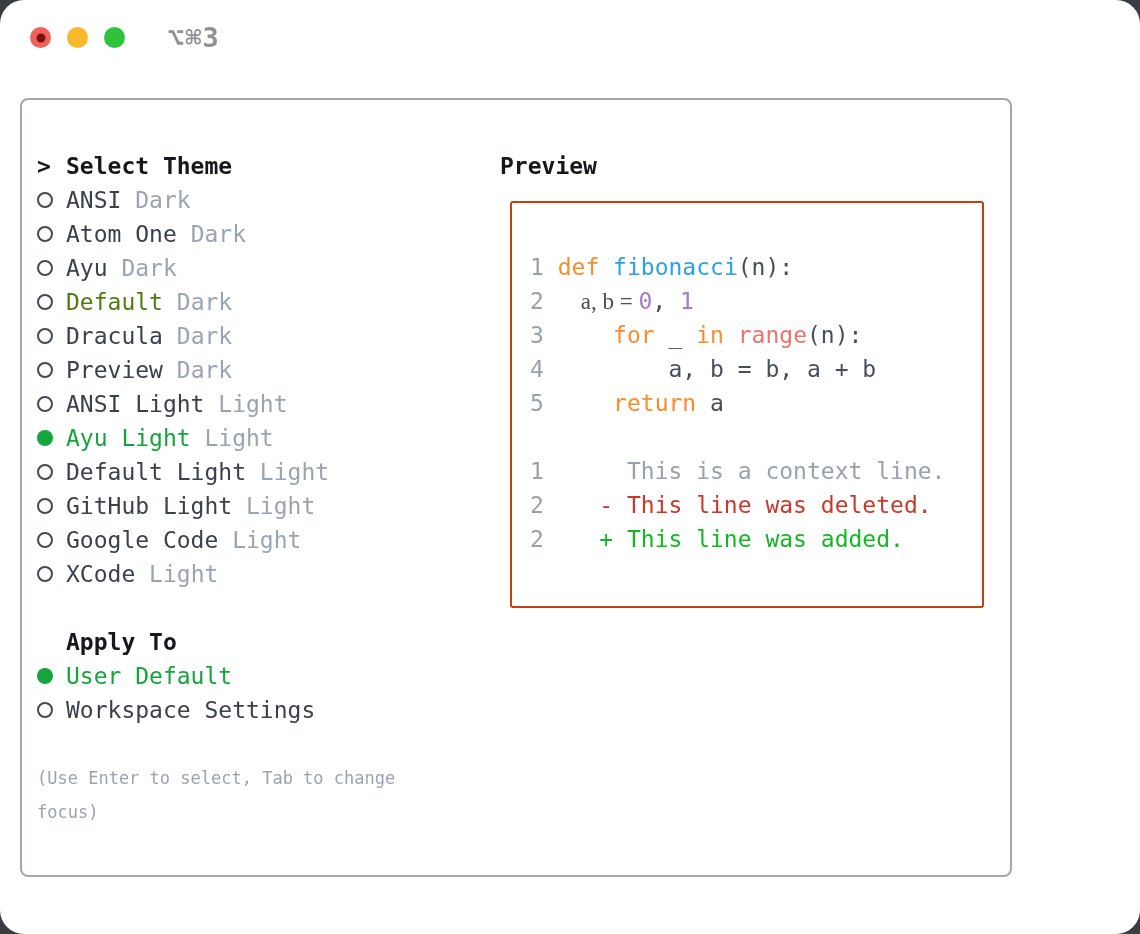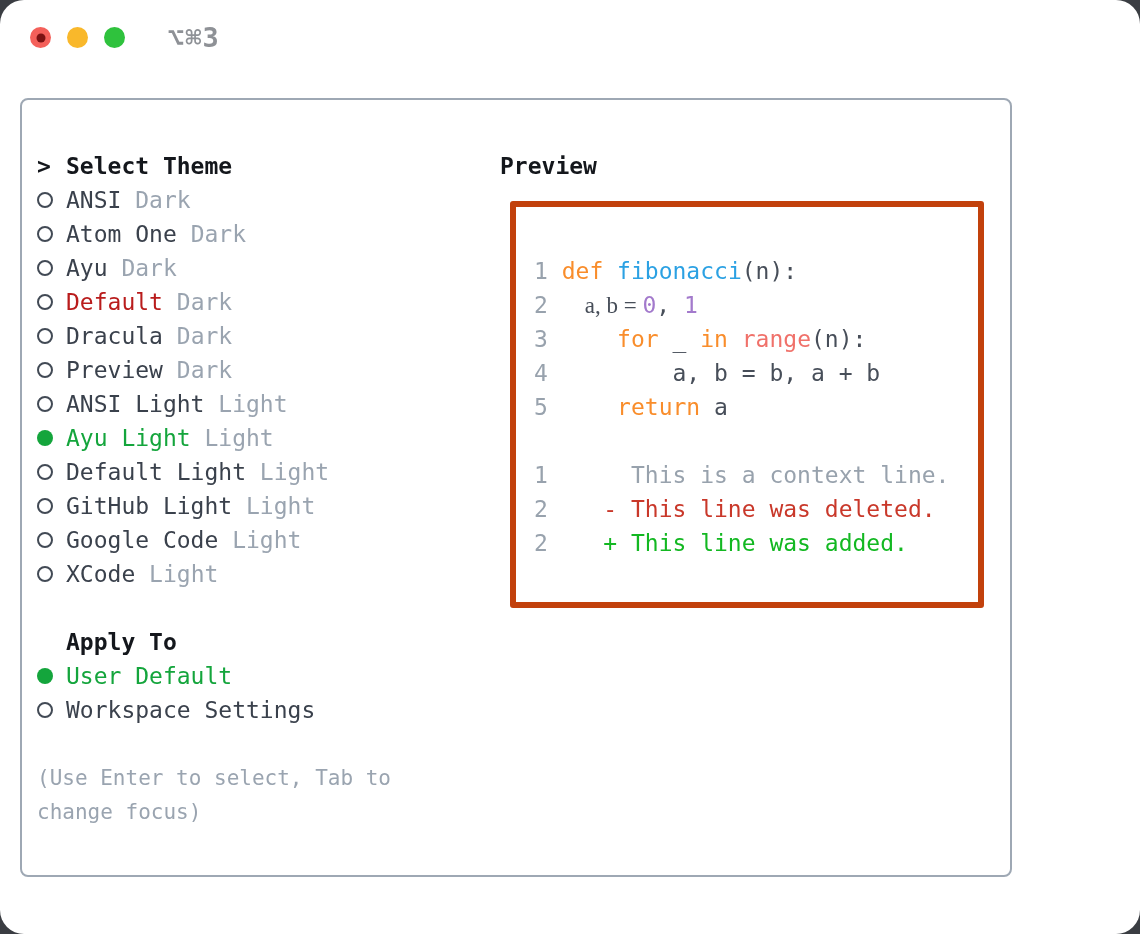--- a/index.html
+++ b/index.html
@@ -36,28 +36,28 @@
     box-sizing:border-box;background:#ffffff;
   }
   .left-col{position:absolute;left:15px;top:49px;width:440px;}
   .row{display:flex;align-items:center;height:34px;font-size:23px;white-space:pre;}
   .marker{flex:0 0 29px;display:flex;align-items:center;}
   .ring{width:12px;height:12px;border-radius:50%;border:2px solid #424a55;box-sizing:content-box;}
   .fill{width:16px;height:16px;border-radius:50%;}
   .prompt{font-size:23px;font-weight:bold;}
   .hdr{font-weight:bold;}
   .spacer{height:34px;}
-  .help{font-size:21px;line-height:34px;width:400px;white-space:normal;}
+  .help{font-size:17px;line-height:34px;width:400px;white-space:normal;}
   
   .preview-label{position:absolute;left:478px;top:49px;height:34px;display:flex;align-items:center;
     font-size:23px;font-weight:bold;}
   .preview-box{
     position:absolute;left:488px;top:101px;
     width:474px;height:407px;
-    border:6px solid #c2410c;border-radius:3px;
+    border:2px solid #c2410c;border-radius:3px;
     box-sizing:border-box;overflow:hidden;background:#ffffff;
   }
   .code-area{padding:47px 0 0 18px;}
   .code-line{height:34px;font-size:23px;line-height:34px;white-space:pre;}
 </style>
 </head>
 <body>
 
 <div class="window">
 
@@ -79,21 +79,21 @@
         <span class="marker">
           <span class="prompt" id="prompt-char" style="color: rgb(20, 23, 28);">&gt;</span>
         </span>
         <span class="hdr" id="select-theme-hdr" style="color: rgb(20, 23, 28);">Select Theme</span>
       </div>
 
       <div id="theme-list">
           <div class="row"><span class="marker"><span class="ring"></span></span><span style="color: rgb(58, 65, 76);">ANSI</span><span style="color: rgb(154, 164, 176);"> Dark</span></div>
           <div class="row"><span class="marker"><span class="ring"></span></span><span style="color: rgb(58, 65, 76);">Atom One</span><span style="color: rgb(154, 164, 176);"> Dark</span></div>
           <div class="row"><span class="marker"><span class="ring"></span></span><span style="color: rgb(58, 65, 76); text-align: center;">Ayu</span><span style="color: rgb(154, 164, 176);"> Dark</span></div>
-          <div class="row"><span class="marker"><span class="ring"></span></span><span style="color: #b91c1c;">Default</span><span style="color: rgb(154, 164, 176);"> Dark</span></div>
+          <div class="row"><span class="marker"><span class="ring"></span></span><span style="color: #4d7c0f;">Default</span><span style="color: rgb(154, 164, 176);"> Dark</span></div>
           <div class="row"><span class="marker"><span class="ring"></span></span><span style="color: rgb(58, 65, 76);">Dracula</span><span style="color: rgb(154, 164, 176);"> Dark</span></div>
           <div class="row"><span class="marker"><span class="ring"></span></span><span style="color: rgb(58, 65, 76);">Preview</span><span style="color: rgb(154, 164, 176);"> Dark</span></div>
           <div class="row"><span class="marker"><span class="ring"></span></span><span style="color: rgb(58, 65, 76);">ANSI Light</span><span style="color: rgb(154, 164, 176);"> Light</span></div>
           <div class="row"><span class="marker"><span class="fill" style="background: rgb(20, 165, 60);"></span></span><span style="color: rgb(20, 165, 60);">Ayu Light</span><span style="color: rgb(154, 164, 176);"> Light</span></div>
           <div class="row"><span class="marker"><span class="ring"></span></span><span style="color: rgb(58, 65, 76);">Default Light</span><span style="color: rgb(154, 164, 176);"> Light</span></div>
           <div class="row"><span class="marker"><span class="ring"></span></span><span style="color: rgb(58, 65, 76);">GitHub Light</span><span style="color: rgb(154, 164, 176);"> Light</span></div>
           <div class="row"><span class="marker"><span class="ring"></span></span><span style="color: rgb(58, 65, 76);">Google Code</span><span style="color: rgb(154, 164, 176);"> Light</span></div>
           <div class="row"><span class="marker"><span class="ring"></span></span><span style="color: rgb(58, 65, 76);">XCode</span><span style="color: rgb(154, 164, 176);"> Light</span></div>
         </div>
 

